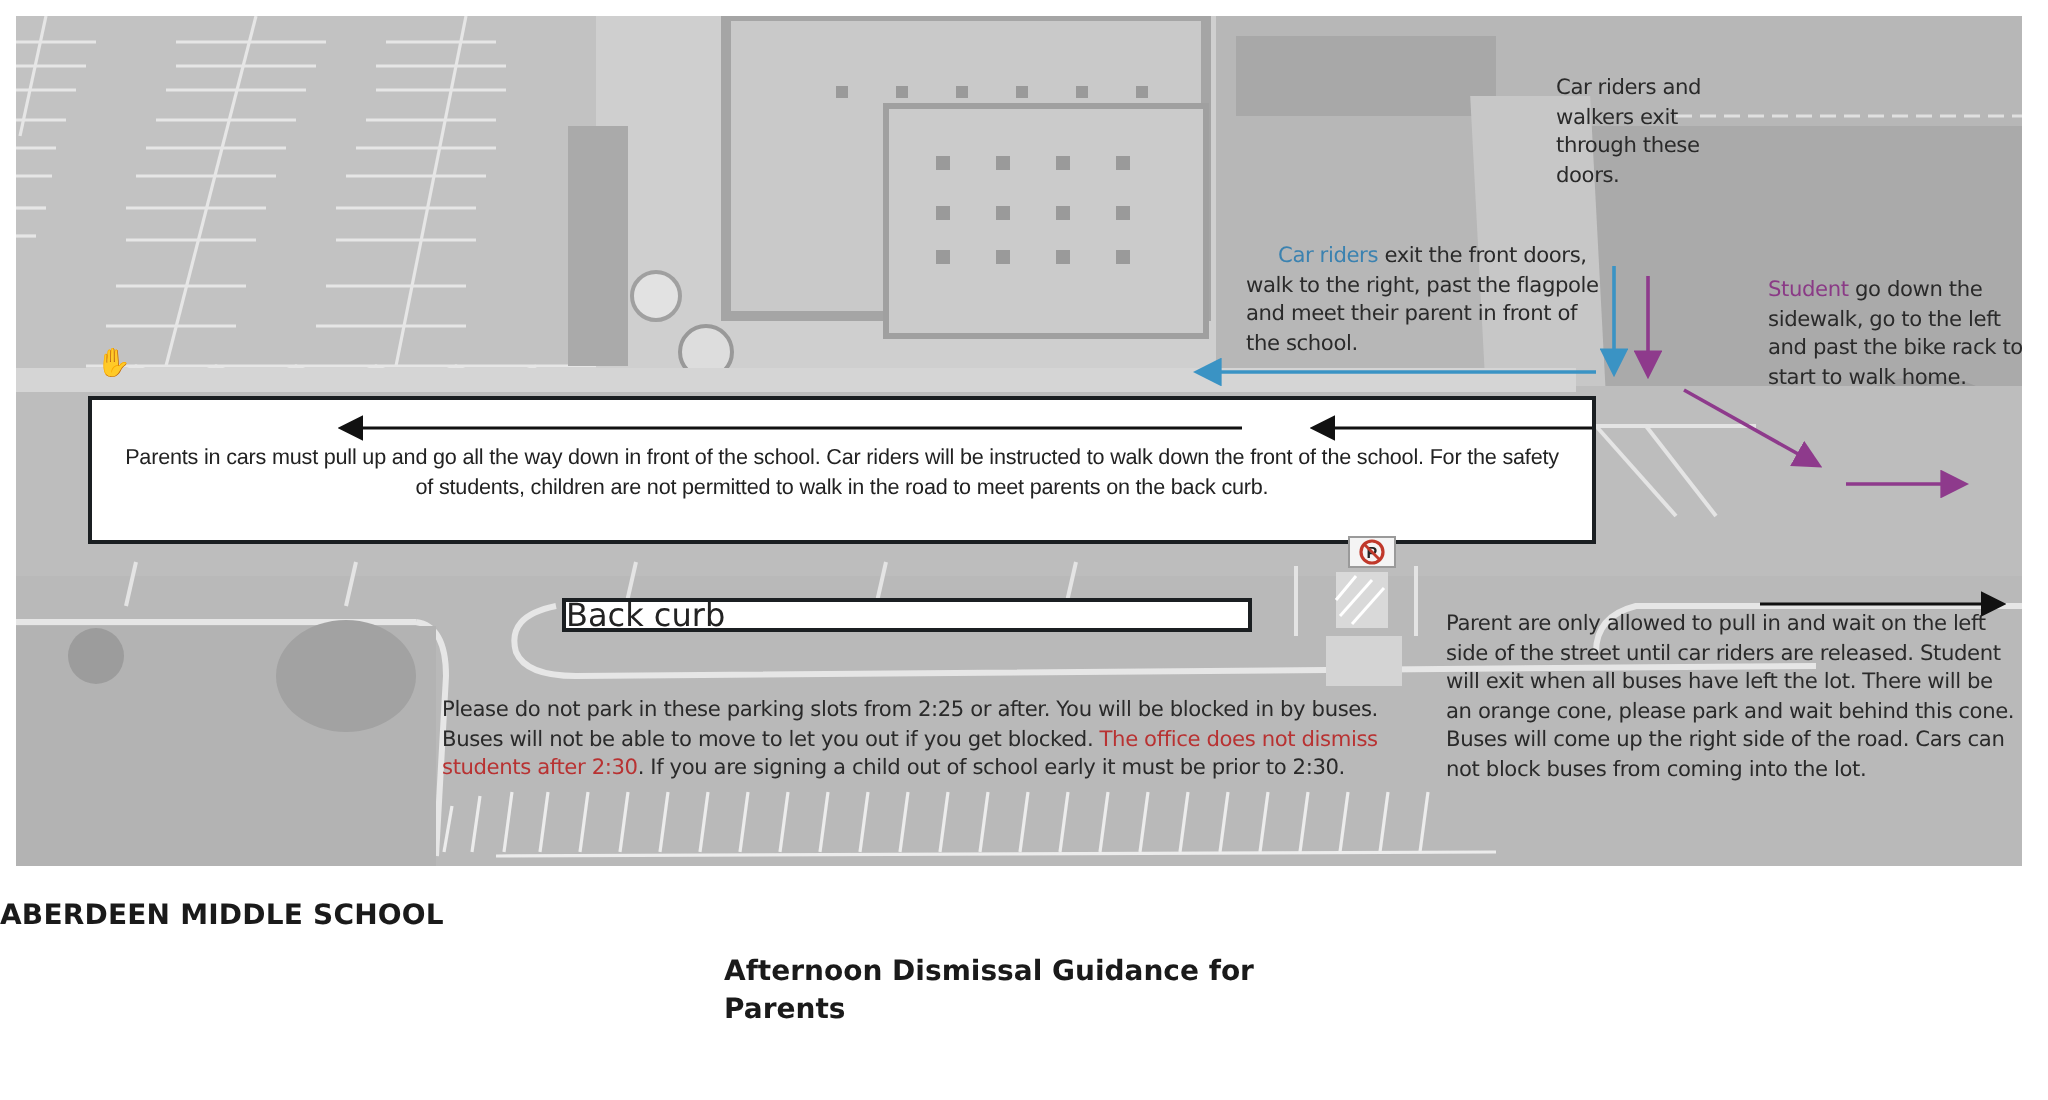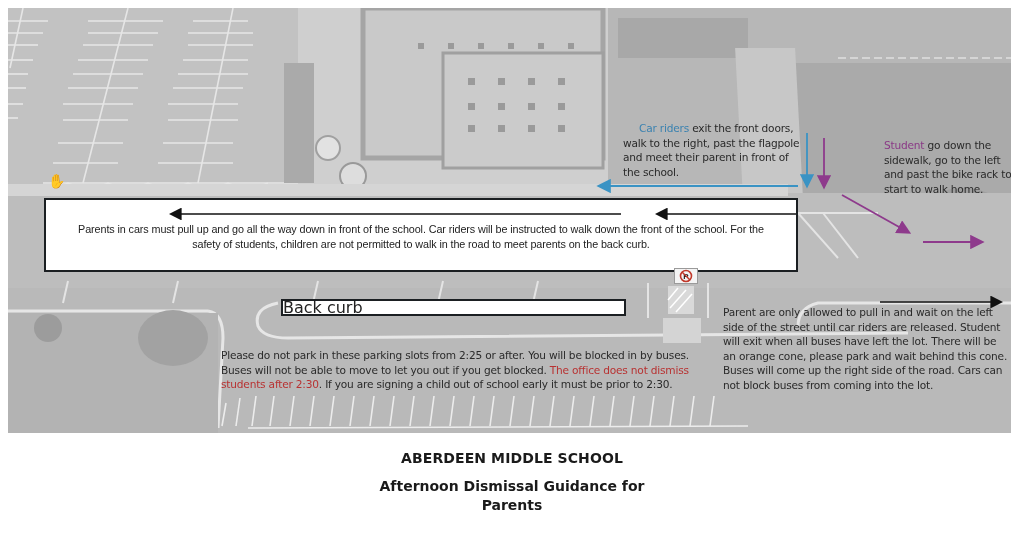--- a/index.html
+++ b/index.html
@@ -20,37 +20,37 @@
   .note .purple { color:#8a3a86; }
   .note .red { color:#b83232; }
 
   #main-box {
     position:absolute; left:36px; top:190px; width:754px; height:74px;
     background:#ffffff; border:2px solid #1b1f22;
   }
   #main-box .msg {
     position:absolute; left:0; right:0; top:22px; text-align:center;
     font-family: "Liberation Sans", sans-serif; font-size:10.8px; line-height:15px;
-    color:#222; padding:0 28px; letter-spacing:-0.1px;
+    color:#222; padding:0 12px; letter-spacing:-0.1px;
   }
 
   #back-curb {
     position:absolute; left:273px; top:291px; width:345px; height:17px;
     background:#ffffff; border:2px solid #1b1f22;
     text-align:left; font-size:16px; line-height:14px; color:#222;
     font-family:"DejaVu Sans", sans-serif;
   }
 
   #no-park-sign {
     position:absolute; left:666px; top:260px; width:24px; height:16px;
     background:#f4f4f4; border:1px solid #9a9a9a;
     display:flex; align-items:center; justify-content:center;
   }
 
-  #footer { position:absolute; left:0; top:450px; width:1024px; text-align:center; color:#1a1a1a;
+  #footer { position:absolute; left:0; top:450px; width:1024px; color:#1a1a1a;
     font-family:"DejaVu Sans", sans-serif; }
   #footer .school { font-size:14px; font-weight:bold; letter-spacing:0.1px; }
   #footer .sub { margin-top:11px; font-size:14px; font-weight:bold; line-height:19px; }
 </style>
 </head>
 <body>
 
 <div id="map">
   <svg class="bg" width="1003" height="425">
 
@@ -203,20 +203,21 @@
     </defs>
     <line x1="799" y1="125" x2="799" y2="177" stroke="#3a93c4" stroke-width="1.8" marker-end="url(#ah-blue)"></line>
     <line x1="790" y1="178" x2="592" y2="178" stroke="#3a93c4" stroke-width="1.8" marker-end="url(#ah-blue)"></line>
     <line x1="816" y1="130" x2="816" y2="178" stroke="#8e3a8c" stroke-width="1.8" marker-end="url(#ah-purple)"></line>
     <line x1="834" y1="187" x2="900" y2="224" stroke="#8e3a8c" stroke-width="1.8" marker-end="url(#ah-purple)"></line>
     <line x1="915" y1="234" x2="973" y2="234" stroke="#8e3a8c" stroke-width="1.8" marker-end="url(#ah-purple)"></line>
     <line x1="872" y1="294" x2="992" y2="294" stroke="#111" stroke-width="1.6" marker-end="url(#ah-black)"></line>
   </svg>
 
 
+  <div class="note" style="left:770px; top:29px; width:90px;">Car riders and walkers exit through these doors.</div>
 
   <div class="note" style="left:615px; top:113px; width:180px;">
     <span class="blue">Car riders</span><span> exit the front doors, walk to the right, past the flagpole and meet their parent in front of the school.</span>
   </div>
 
   <div class="note" style="left:876px; top:130px; width:130px;">
     <span class="purple">Student</span><span> go down the sidewalk, go to the left and past the bike rack to start to walk home.</span>
   </div>
 
   <div id="main-box">

